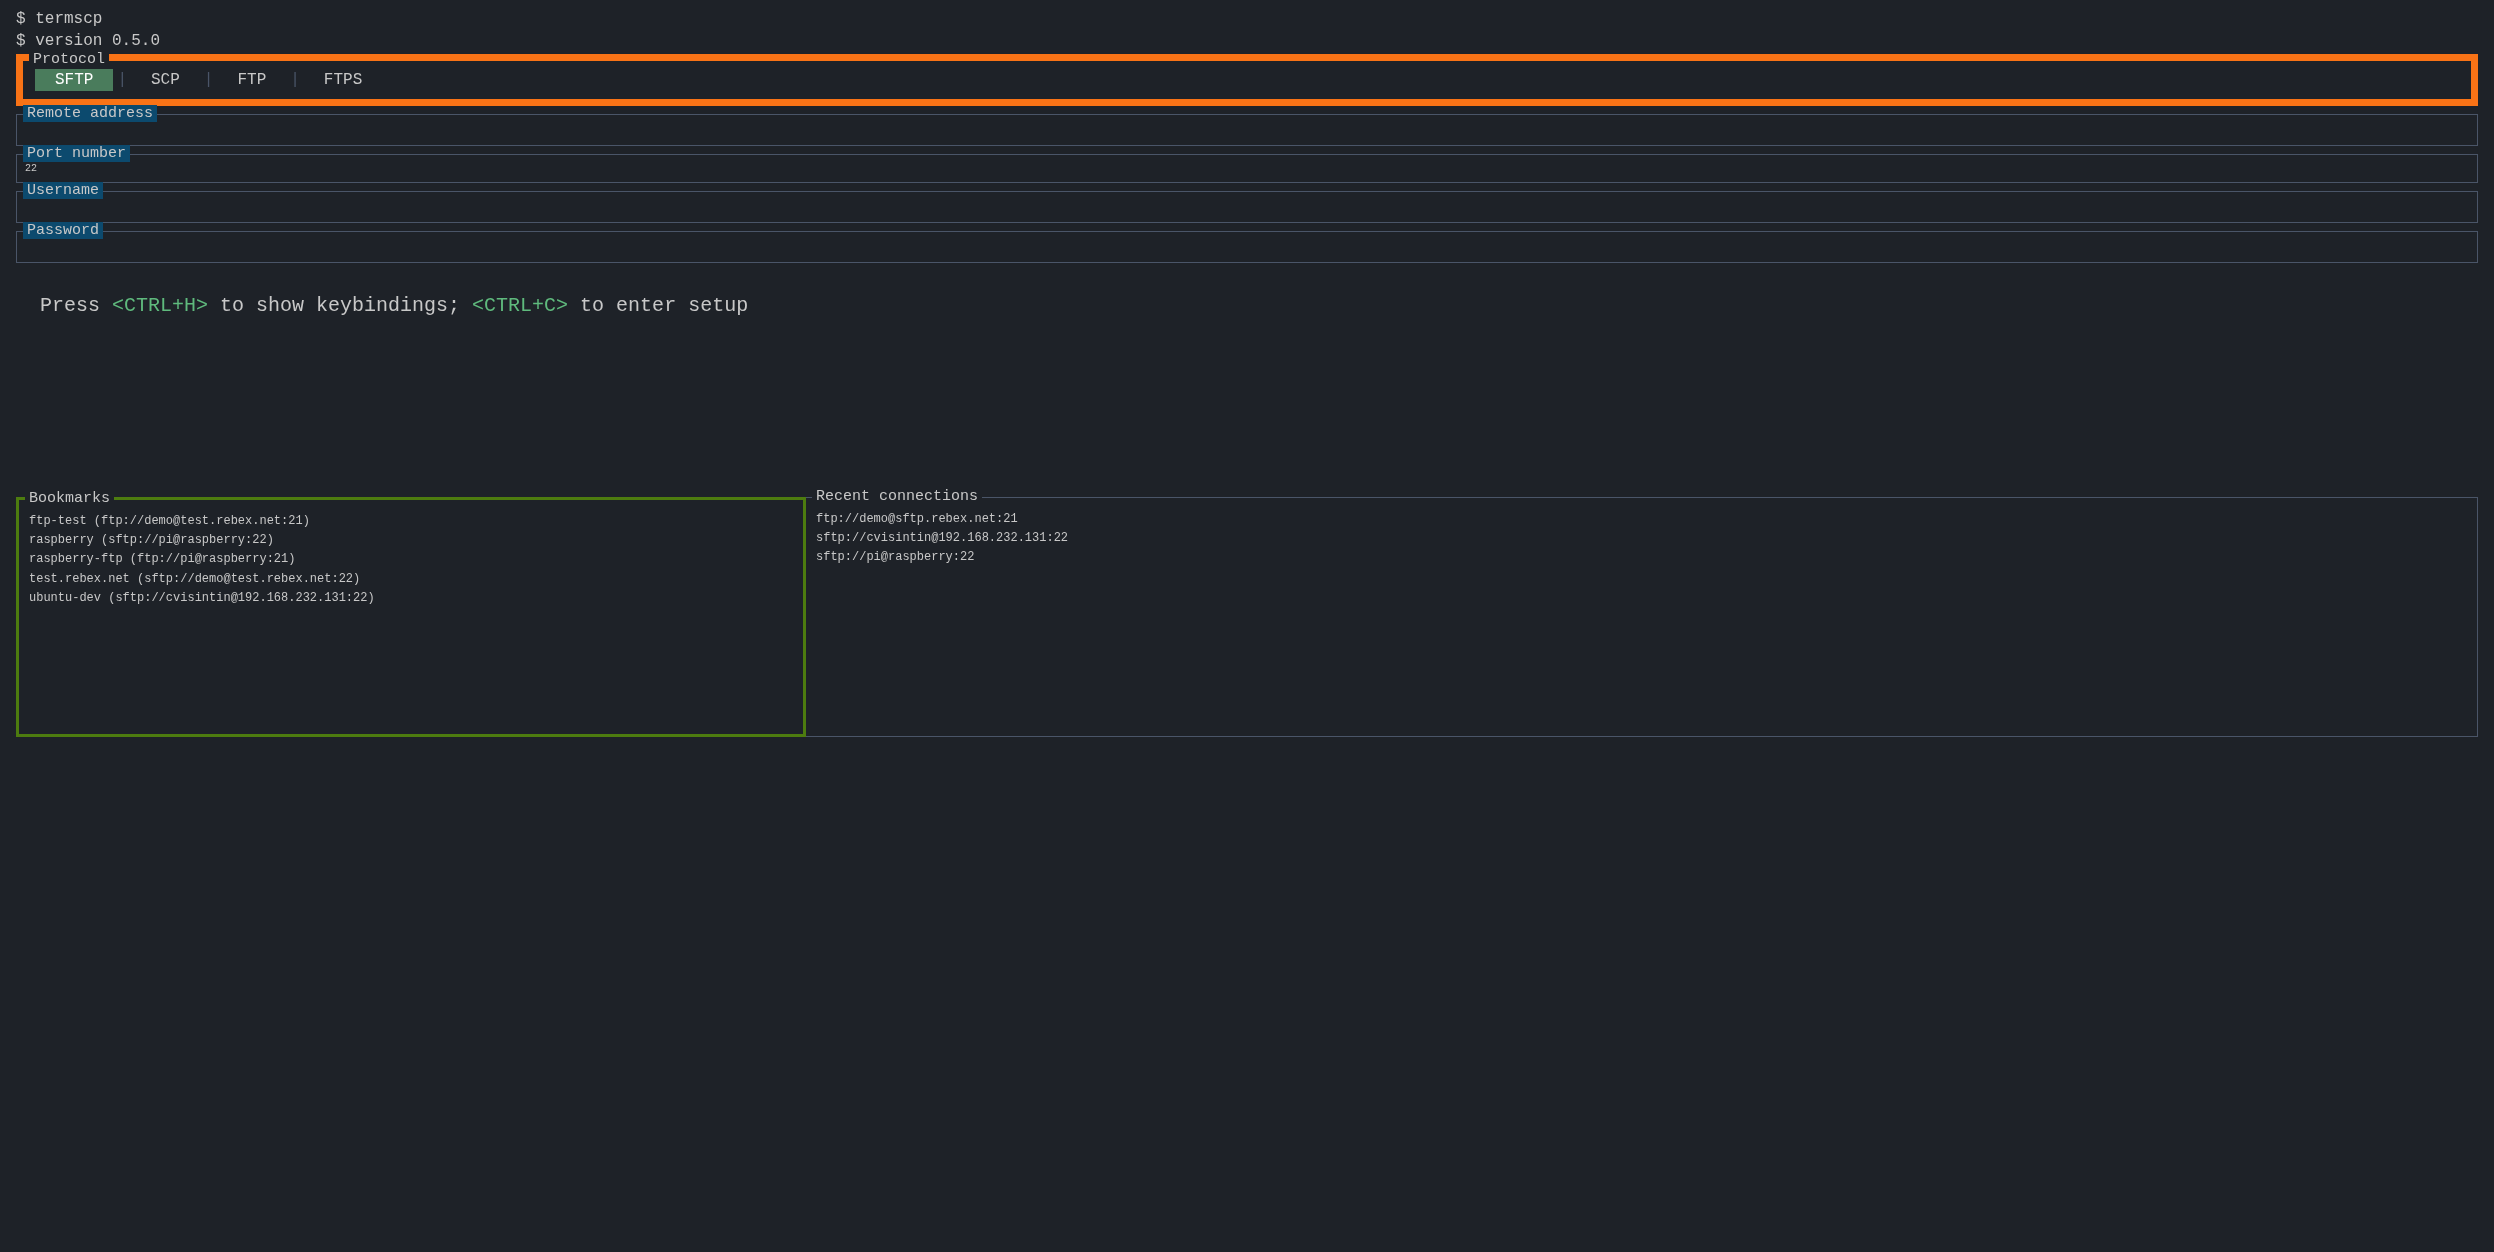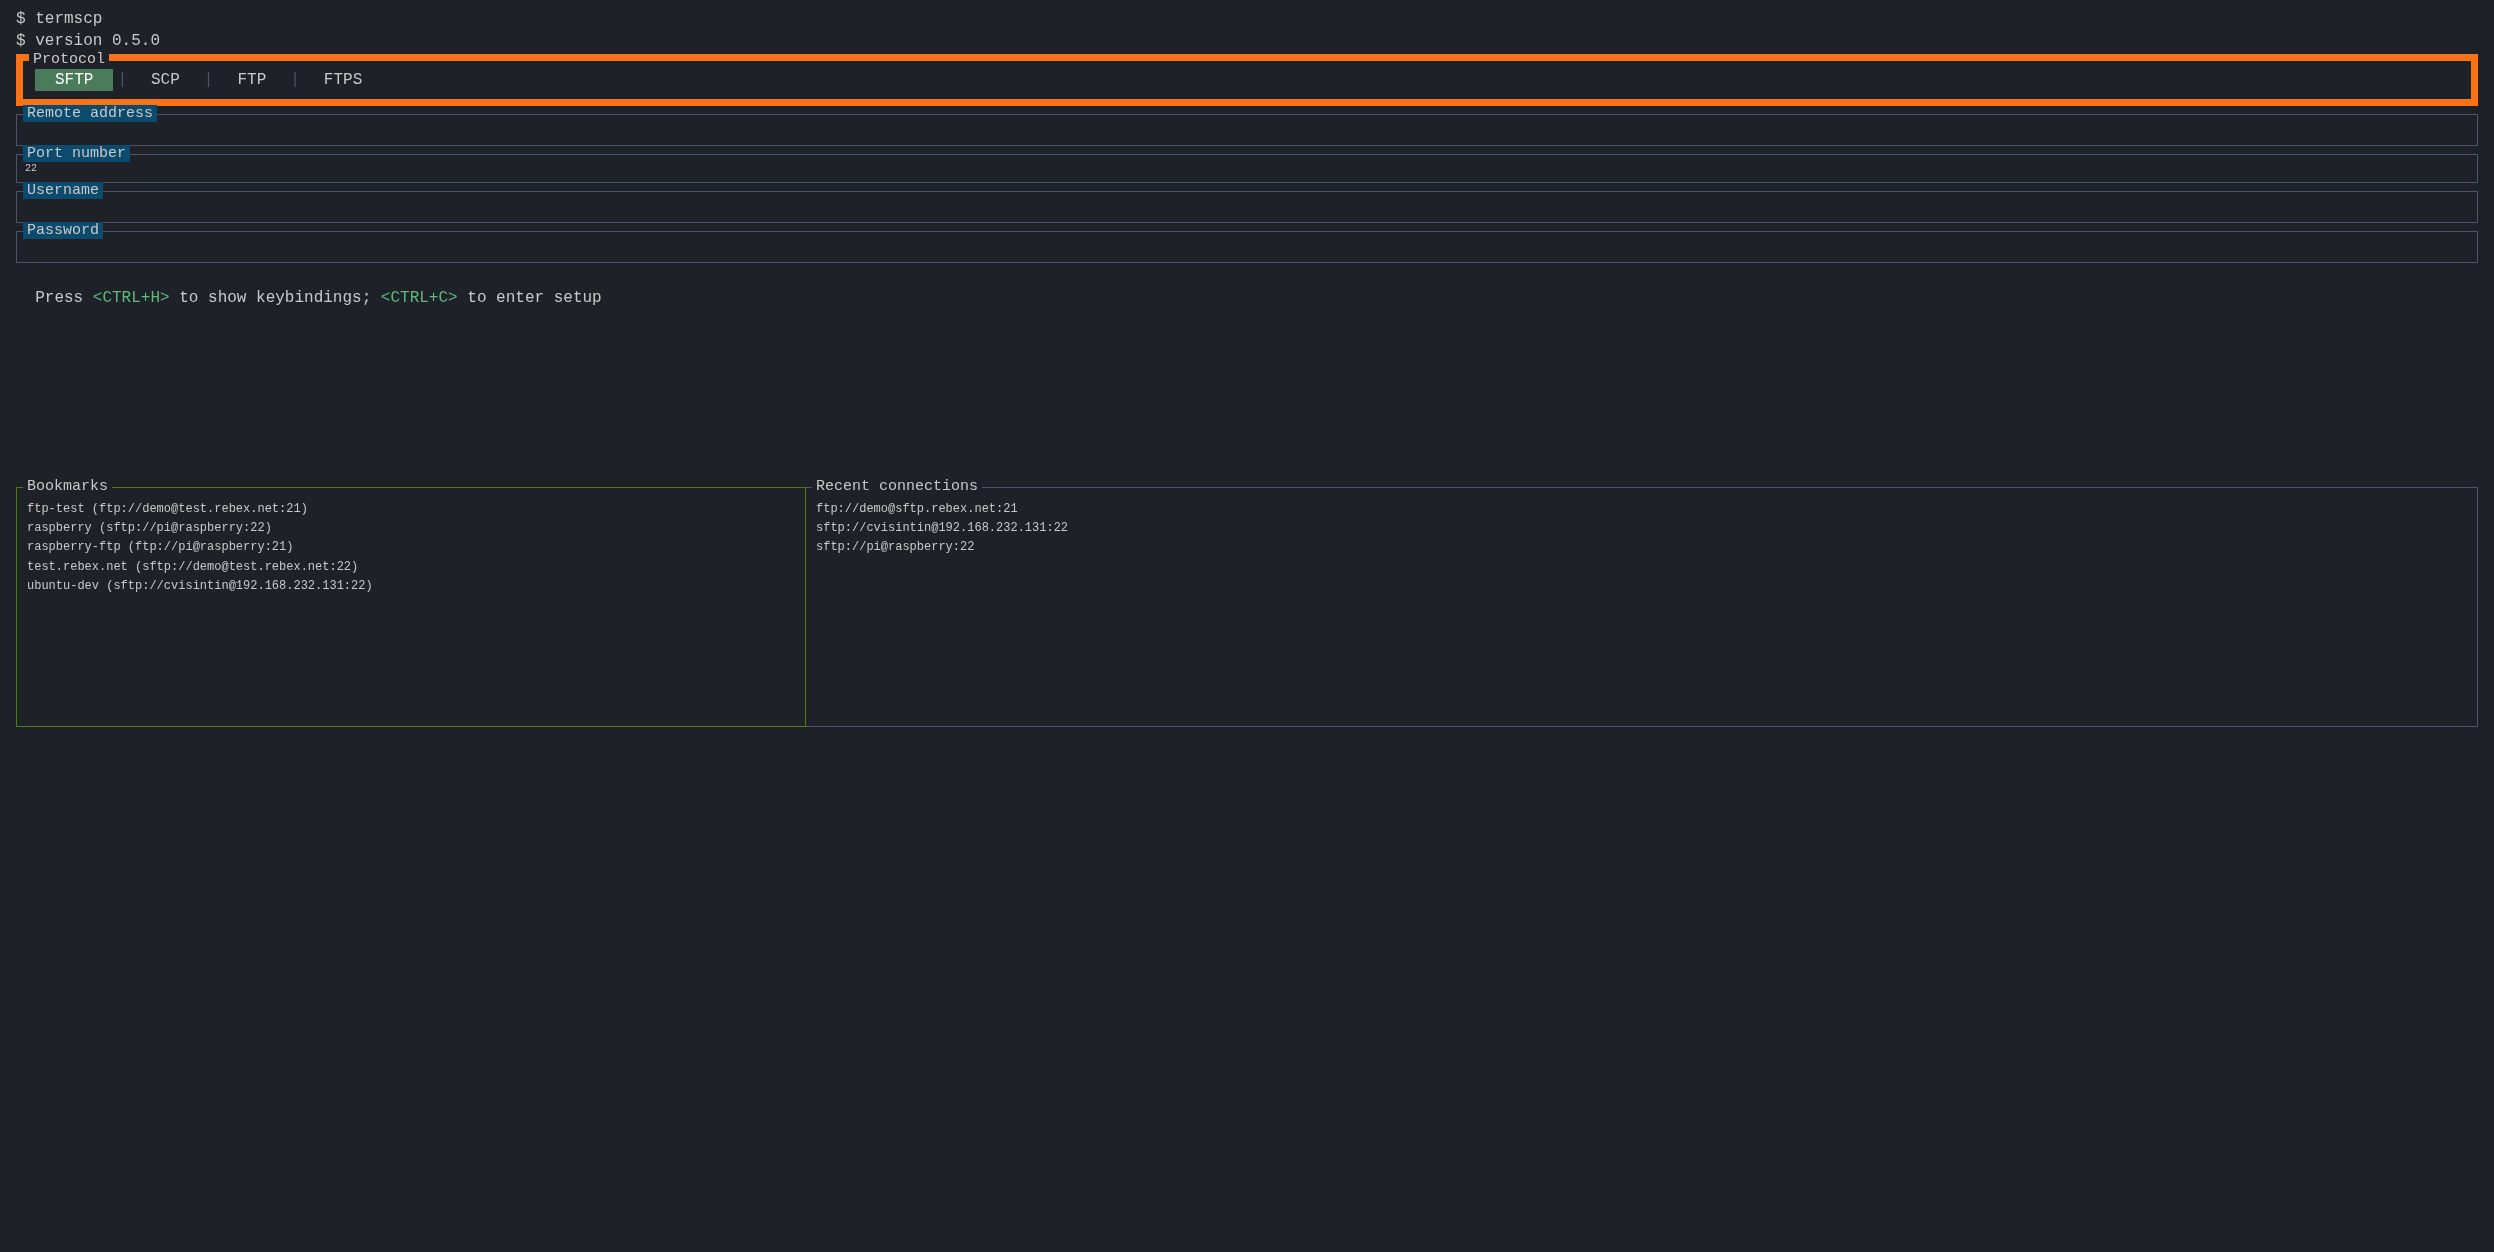--- a/index.html
+++ b/index.html
@@ -100,37 +100,37 @@
       color: #c8c8c8;
       font-size: 10px;
       margin-top: 4px;
       display: block;
       padding: 2px 0;
     }
 
     .help-text {
       color: #c8c8c8;
       margin-top: 8px;
-      font-size: 16px;
+      font-size: 20px;
       white-space: pre;
     }
 
     .ctrl-highlight {
       color: #5fba7d;
     }
 
     .bottom-panels {
       display: flex;
       margin-top: 180px;
       gap: 0;
     }
 
     .bookmarks-panel {
       flex: 0 0 790px;
-      border: 1px solid #4d7c0f;
+      border: 3px solid #4d7c0f;
       position: relative;
       padding: 12px 10px 10px 10px;
       min-height: 240px;
     }
 
     .recent-panel {
       flex: 1;
       border: 1px solid #4a5568;
       border-left: none;
       position: relative;

